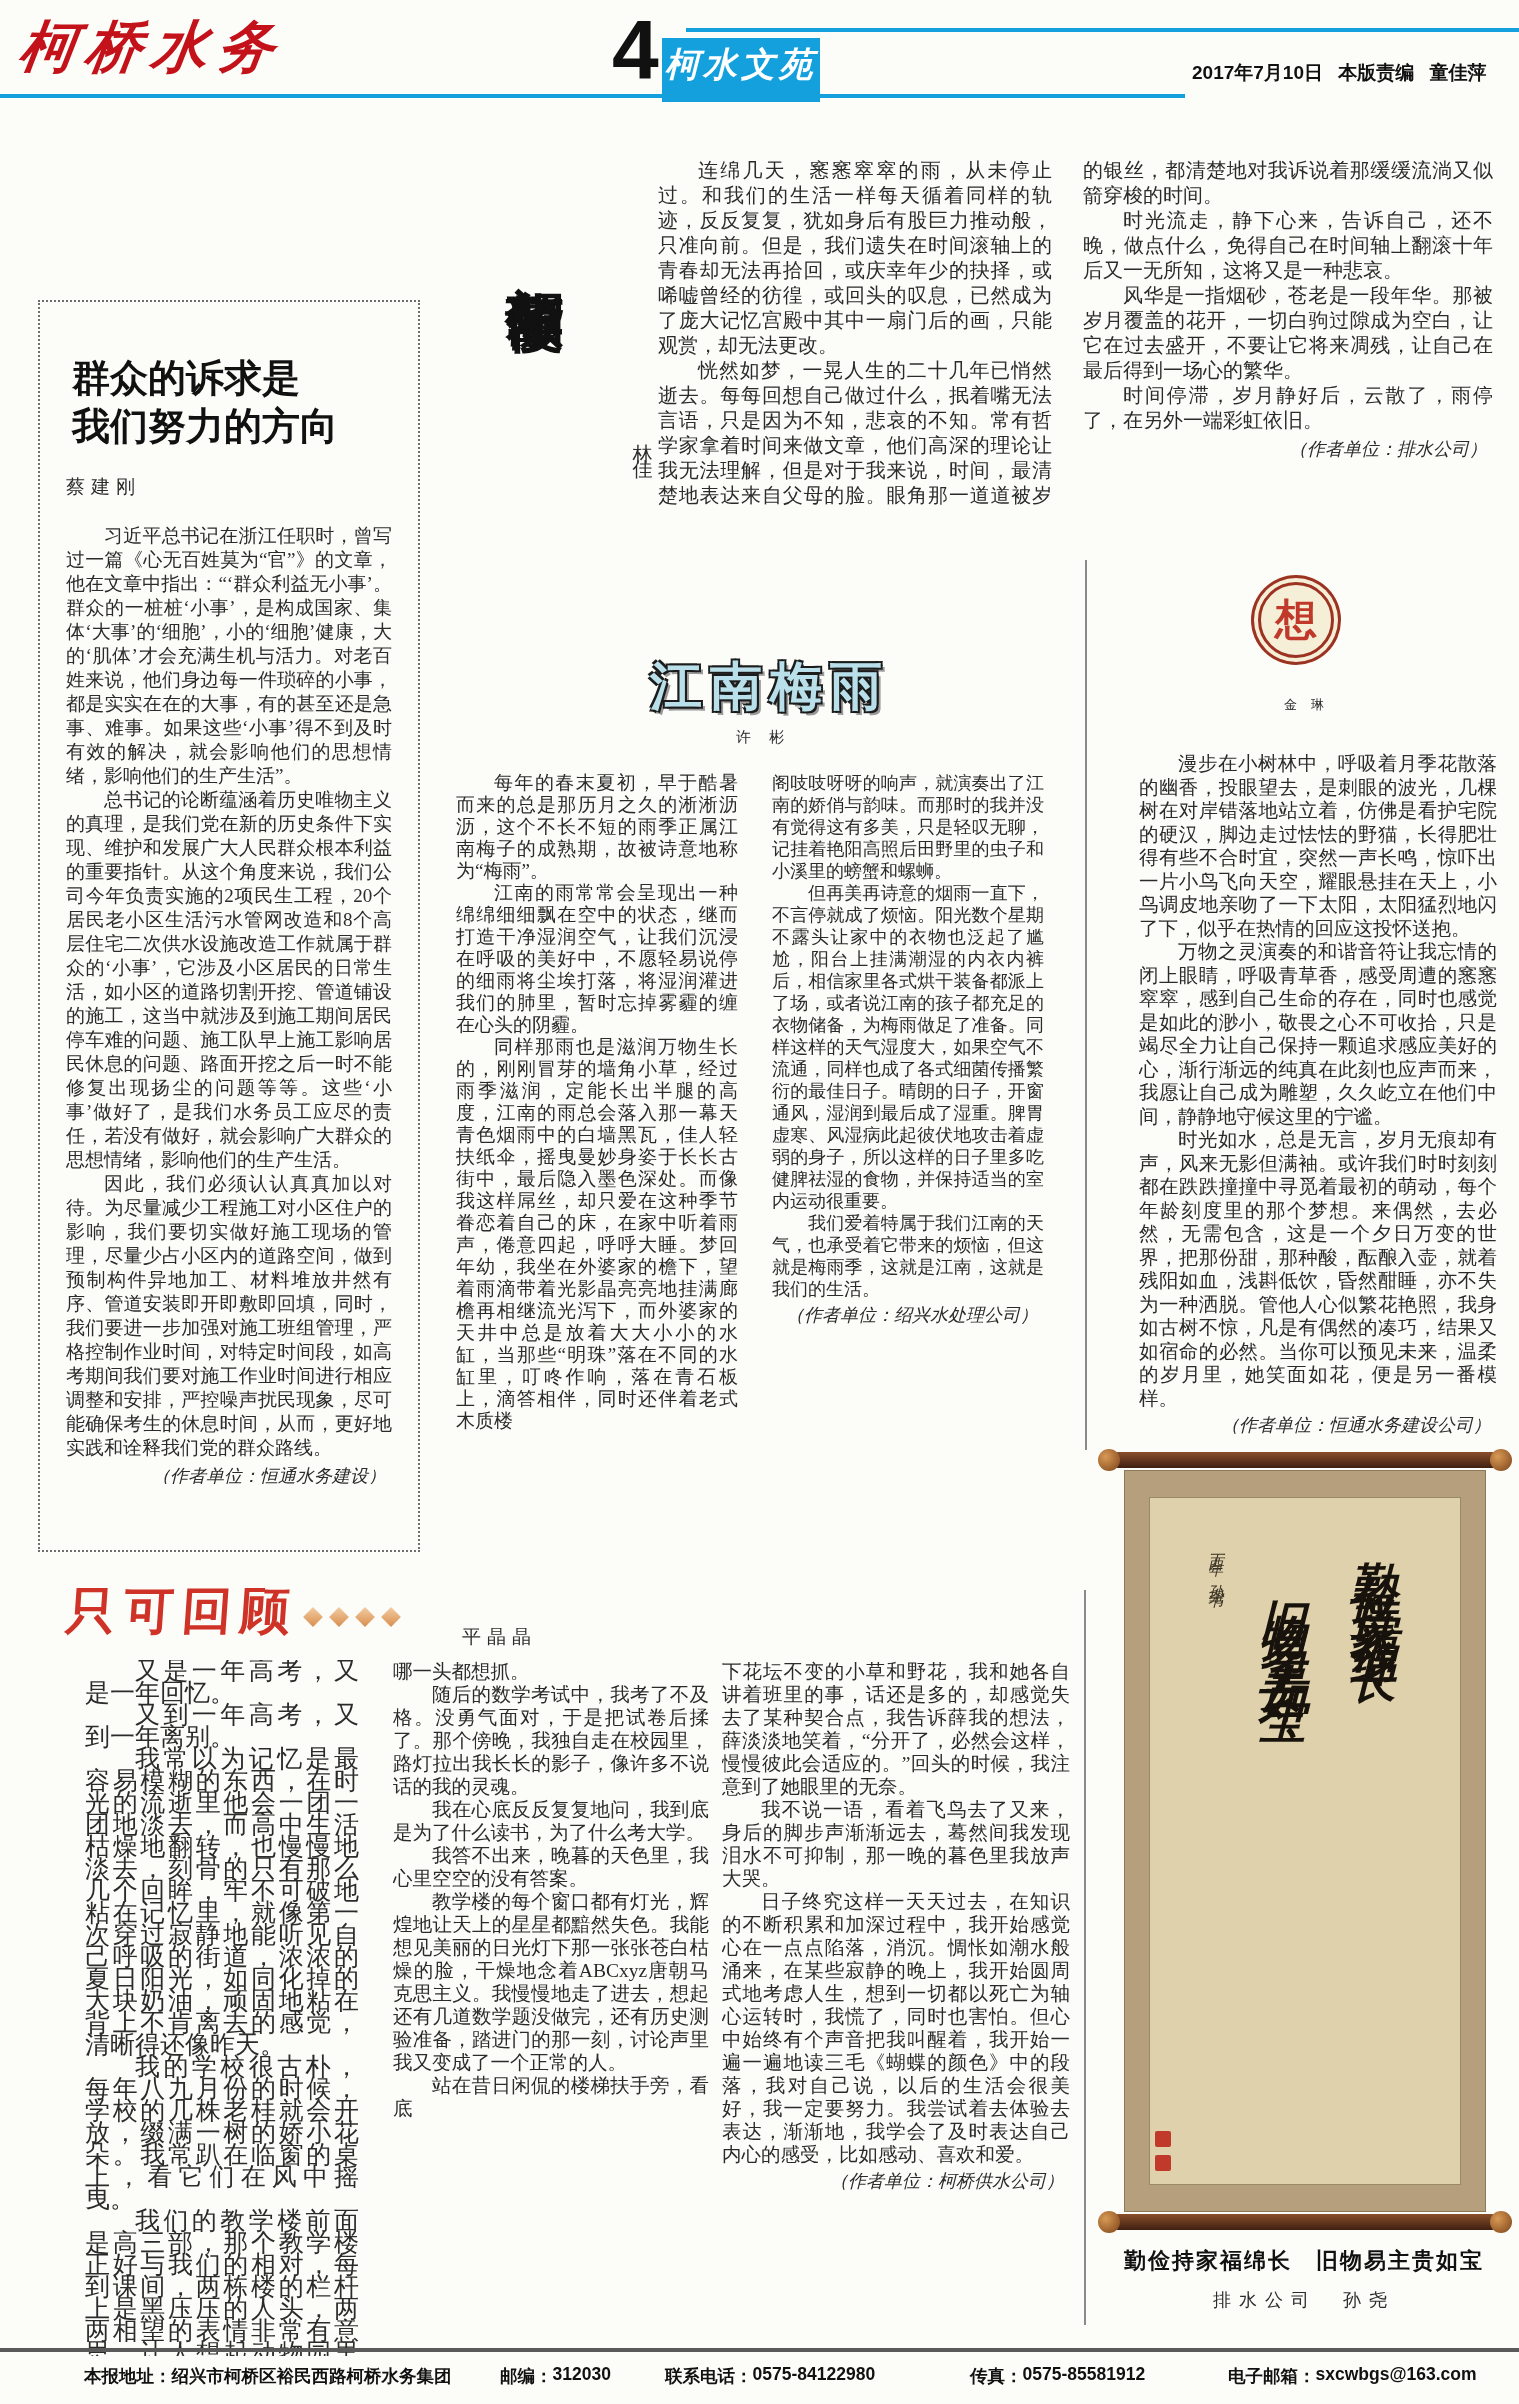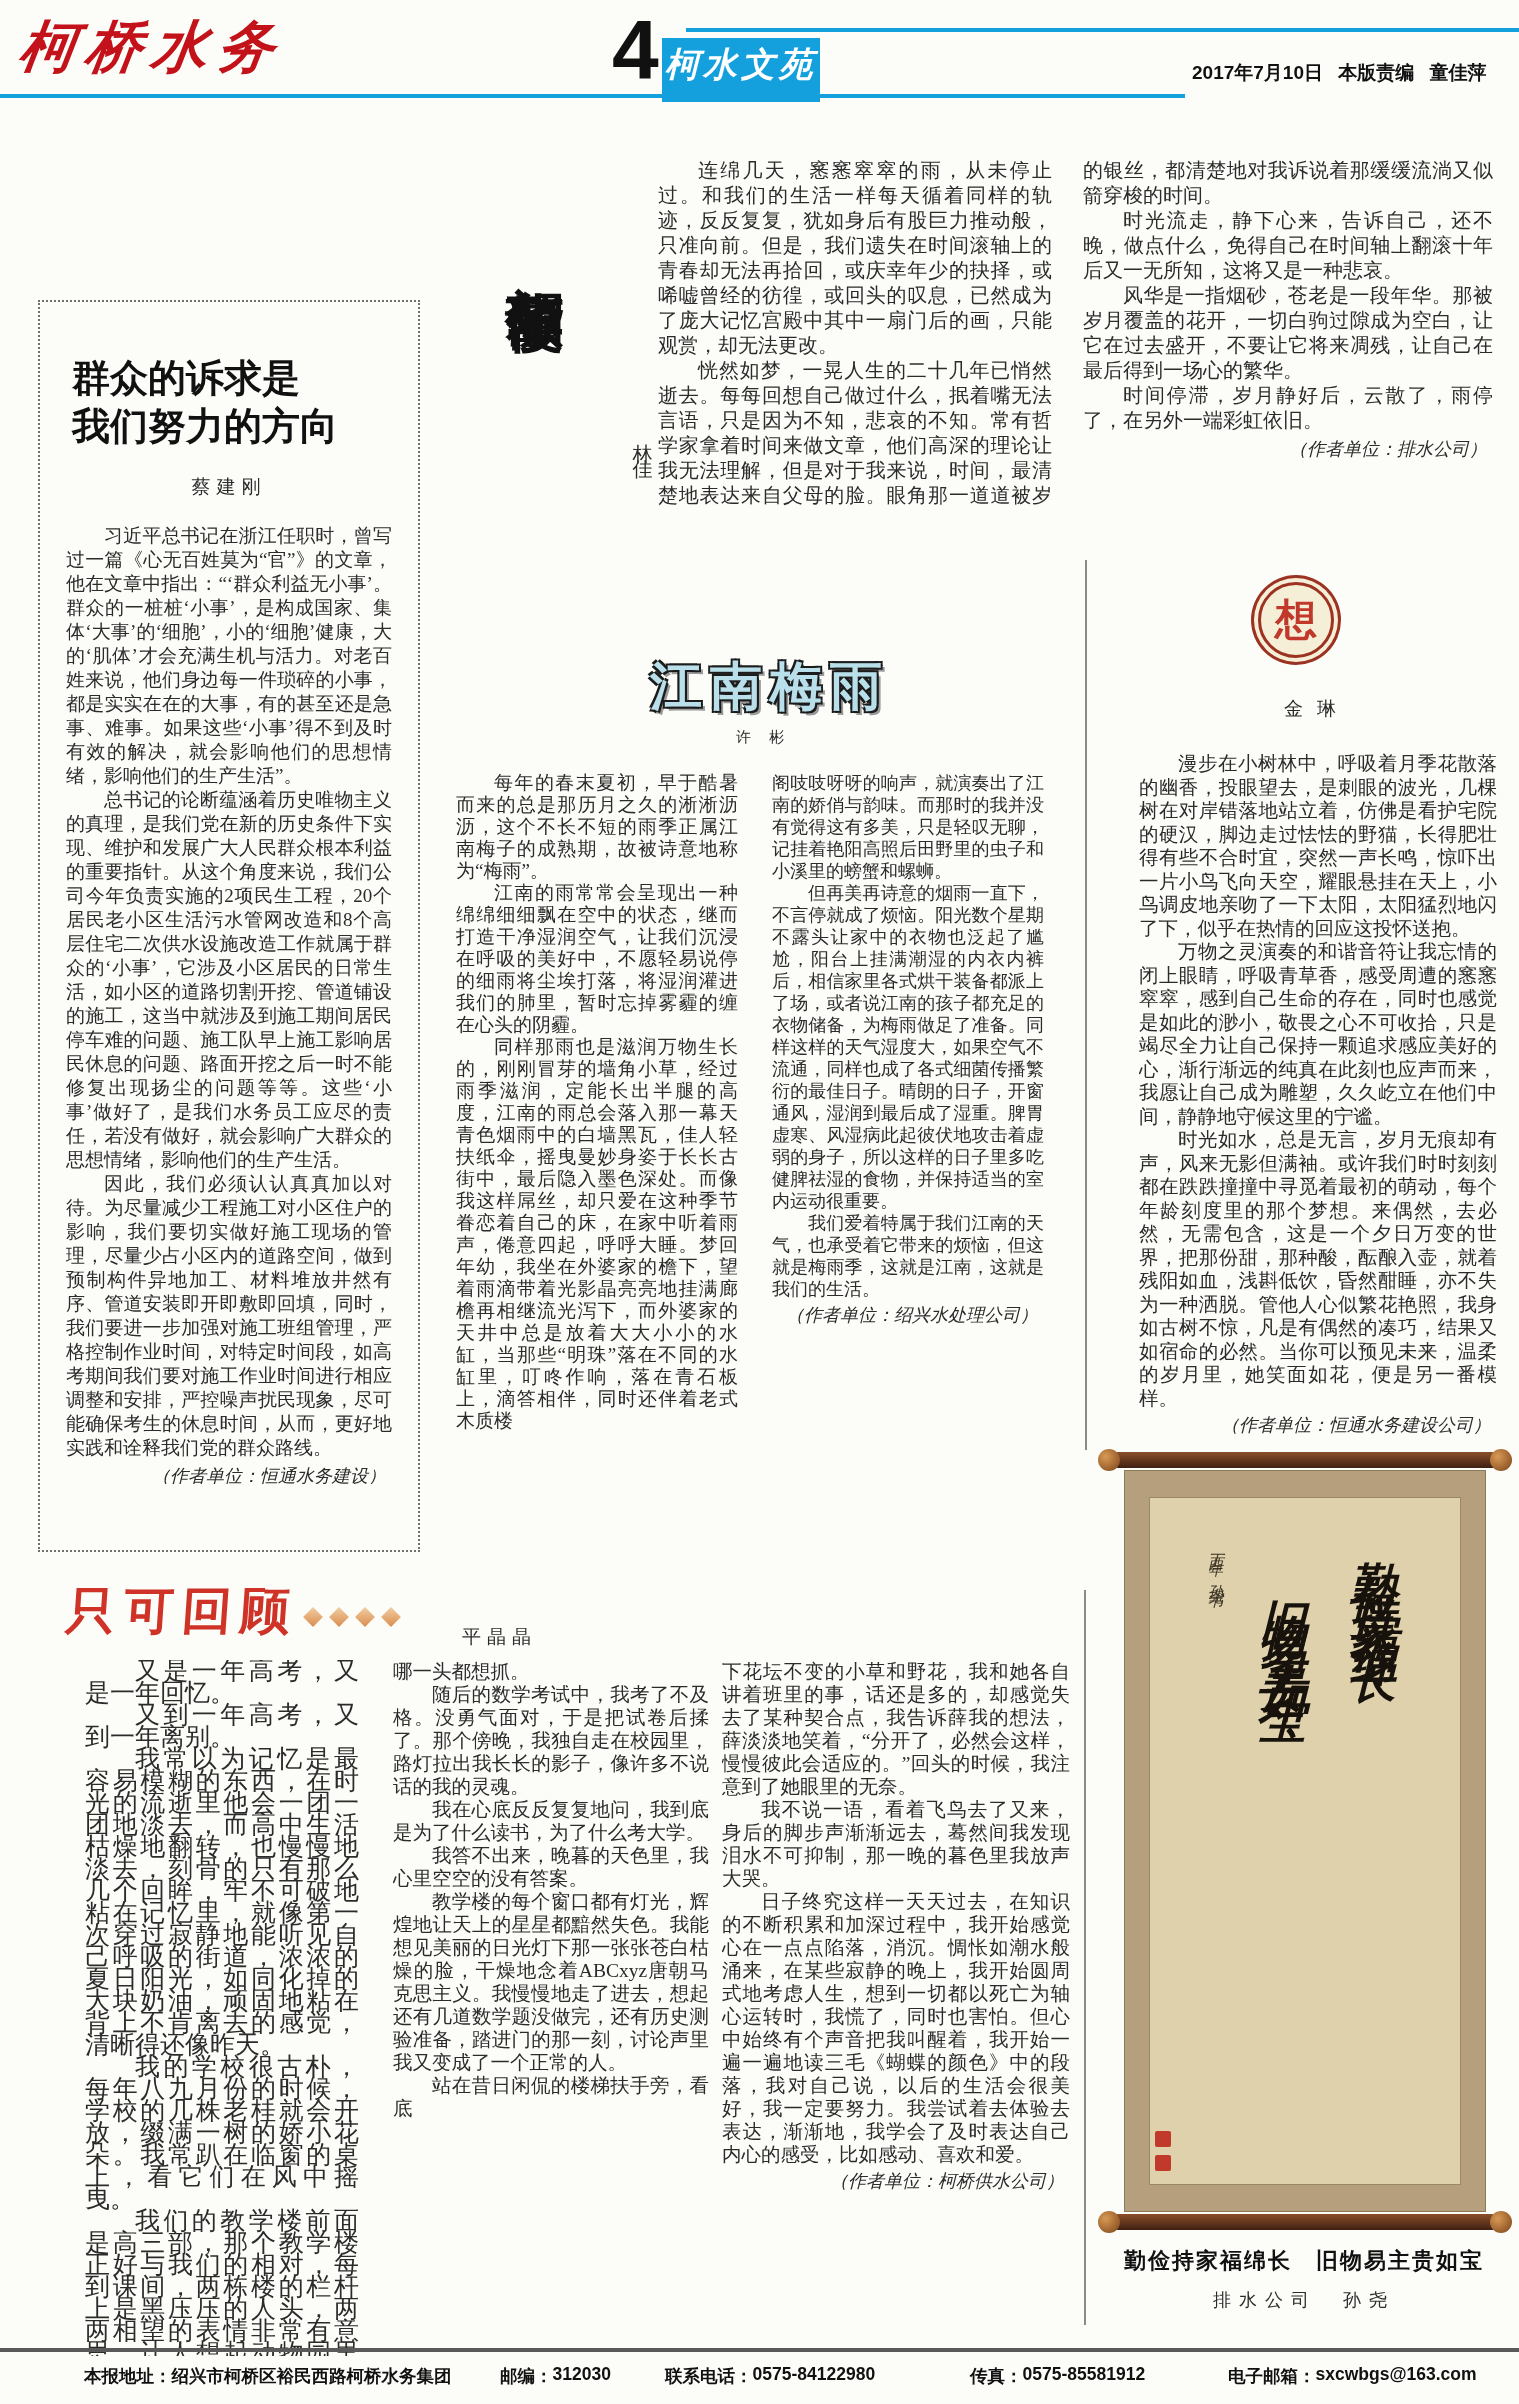--- a/index.html
+++ b/index.html
@@ -23,41 +23,41 @@
   .col{position:absolute;text-align:justify;overflow:hidden;}
   .col p{margin:0;text-indent:2em;}
   .col p.cont{text-indent:0;}
   .attribution{text-align:right;font-style:italic;font-size:18px;padding-right:6px;margin-top:4px;}
   .vert{writing-mode:vertical-rl;}
   
   .art-qunzhong{position:absolute;left:38px;top:300px;width:382px;height:1252px;
             border:2px dotted #6f6f6f;box-sizing:border-box;padding:52px 26px 0 26px;}
   .art-qunzhong .a-title{font-family:"Liberation Sans","DejaVu Sans",sans-serif;font-weight:900;
             font-size:38px;line-height:48px;color:#111;text-align:left;padding-left:6px;}
-  .art-qunzhong .a-author{text-align:center;font-size:19px;margin-top:24px;letter-spacing:6px;}
+  .art-qunzhong .a-author{text-align:left;font-size:19px;margin-top:24px;letter-spacing:6px;}
   .art-qunzhong .body{margin-top:24px;font-size:19px;line-height:24px;height:960px;overflow:hidden;}
   
   .shaohua-title{position:absolute;left:496px;top:240px;height:280px;font-family:"Liberation Sans","DejaVu Sans",sans-serif;
             font-weight:900;font-size:58px;color:#111;letter-spacing:4px;}
   .shaohua-author{position:absolute;left:630px;top:428px;height:120px;font-size:20px;letter-spacing:16px;}
   .shaohua-col1{left:658px;top:158px;width:394px;height:352px;font-size:20px;line-height:25px;}
   .shaohua-col2{left:1083px;top:158px;width:410px;height:352px;font-size:20px;line-height:25px;}
   
   .jiangnan-title{position:absolute;left:650px;top:652px;font-family:"Liberation Sans","DejaVu Sans",sans-serif;
             font-weight:900;font-size:52px;letter-spacing:8px;color:#b9e0ea;
             text-shadow:2px 2px 0 #1c1c1c,-2px 2px 0 #1c1c1c,2px -2px 0 #1c1c1c,-2px -2px 0 #1c1c1c,4px 4px 0 #9a9a9a;}
   .jiangnan-author{position:absolute;left:736px;top:728px;font-size:15px;letter-spacing:18px;}
   .jiangnan-col1{left:456px;top:772px;width:282px;height:676px;font-size:19px;line-height:22px;}
   .jiangnan-col2{left:772px;top:772px;width:272px;height:676px;font-size:18px;line-height:22px;}
   
   .xiang-badge{position:absolute;left:1258px;top:582px;width:70px;height:70px;border-radius:50%;
             background:#f6efd8;border:3px solid #9c3322;box-shadow:0 0 0 4px #f6efd8,0 0 0 7px #9c3322;
             text-align:center;line-height:70px;font-family:"DejaVu Serif",serif;font-weight:bold;
             font-size:42px;color:#c0392b;}
-  .xiang-author{position:absolute;left:1284px;top:696px;font-size:19px;letter-spacing:14px;}
+  .xiang-author{position:absolute;left:1284px;top:696px;font-size:13px;letter-spacing:14px;}
   .xiang-col{left:1139px;top:752px;width:358px;height:692px;font-size:19.5px;line-height:23.5px;}
   
   .vdiv1{position:absolute;left:1085px;top:560px;width:2px;height:890px;background:#8a8a8a;}
   .vdiv2{position:absolute;left:1084px;top:1590px;width:2px;height:735px;background:#8a8a8a;}
   
   .zhike-title{position:absolute;left:66px;top:1578px;font-family:"DejaVu Serif",serif;font-weight:900;
             font-size:50px;color:#cf3328;letter-spacing:8px;transform:skewX(-4deg);}
   .zhike-diamonds{position:absolute;left:306px;top:1610px;}
   .zhike-diamonds i{display:inline-block;width:14px;height:14px;margin-right:12px;
             background:linear-gradient(135deg,#f2cda2,#d98e4f);transform:rotate(45deg);}

